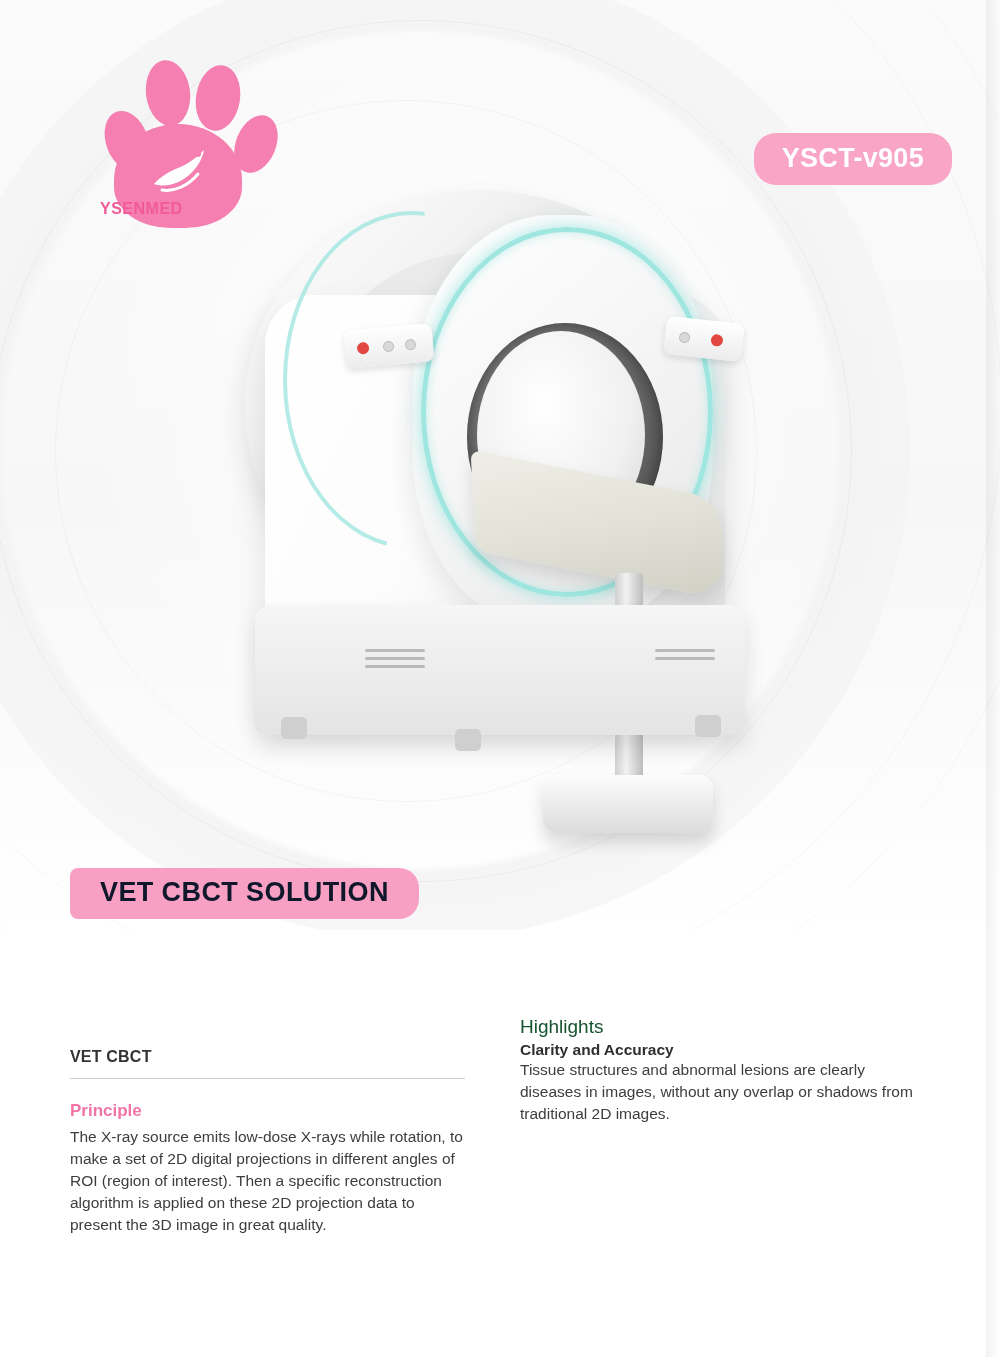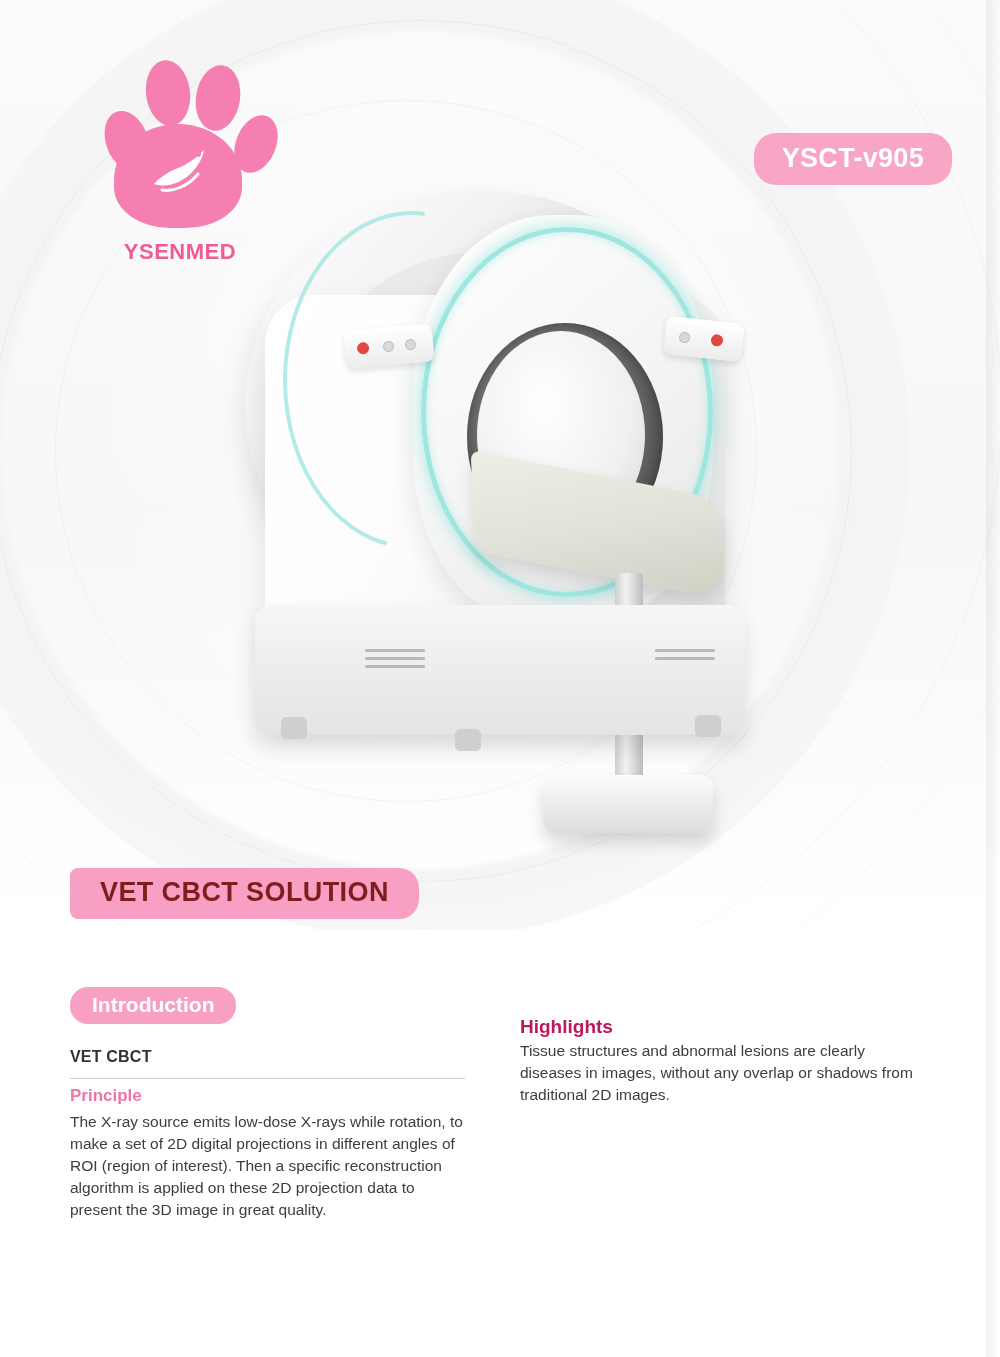--- a/index.html
+++ b/index.html
@@ -88,26 +88,25 @@
   .paw-mark {
     position: absolute;
     left: 76px; top: 92px;
     width: 62px; height: 52px;
   }
   .logo-text {
     position: absolute;
     left: 28px;
     top: 148px;
     width: 160px;
-    text-align: center;
+    text-align: left;
     color: #f05a96;
     font-weight: bold;
-    font-size: 22px;
+    font-size: 16px;
     letter-spacing: 0.5px;
-    margin-top: 39px;
   }
 
   
   .model-badge {
     position: absolute;
     right: 48px;
     top: 133px;
     background: #f8a5c6;
     color: #ffffff;
     font-size: 27px;
@@ -243,21 +242,21 @@
     background: #cfcfcf;
     border-radius: 5px;
   }
 
   
   .solution-pill {
     position: absolute;
     left: 70px;
     top: 868px;
     background: #f8a0c4;
-    color: #7f1d1d;
+    color: #0f172a;
     font-size: 27px;
     font-weight: bold;
     padding: 9px 30px 11px 30px;
     border-radius: 8px 20px 20px 8px;
     letter-spacing: 0.4px;
   }
 
   
   .intro-pill {
     position: absolute;
@@ -283,43 +282,43 @@
     color: #333;
     letter-spacing: .2px;
   }
   .divider {
     margin-top: 12px;
     width: 395px;
     height: 1px;
     background: #cfcfcf;
   }
   .principle-title {
-    margin-top: 7px;
+    margin-top: 22px;
     color: #f174a6;
     font-size: 17px;
     font-weight: bold;
   }
   .body-text {
     margin-top: 5px;
     font-size: 15.5px;
     line-height: 22px;
     color: #3d3d3d;
   }
 
   
   .right-col {
     position: absolute;
     left: 520px;
     top: 1016px;
     width: 410px;
   }
   .hl-title {
-    color: #be185d;
+    color: #14532d;
     font-size: 19px;
-    font-weight: bold;
+    font-weight: normal;
     margin: 0 0 2px 0;
   }
   .hl-sub {
     font-size: 15.5px;
     font-weight: bold;
     color: #2f2f2f;
     margin-top: 3px;
   }
   .hl-body {
     font-size: 15.5px;
@@ -391,33 +390,33 @@
       <span class="vent" style="left:400px; top:44px;"></span>
       <span class="vent" style="left:400px; top:52px;"></span>
       <span class="caster" style="left:26px; top:112px;"></span>
       <span class="caster" style="left:200px; top:124px;"></span>
       <span class="caster" style="left:440px; top:110px;"></span>
     </div>
   </div>
 
   <div class="solution-pill">VET CBCT SOLUTION</div>
 
-  <div class="intro-pill">Introduction</div>
 
   <div class="left-col">
     <h3>VET CBCT</h3>
     <div class="divider"></div>
     <div class="principle-title">Principle</div>
     <div class="body-text">The X-ray source emits low-dose X-rays while rotation, to make a set of 2D digital projections in different angles of ROI (region of interest). Then a specific reconstruction algorithm is applied on these 2D projection data to present the 3D image in great quality.</div>
   </div>
 
   <div class="right-col">
     <p class="hl-title">Highlights</p>
 
     <div>
+      <div class="hl-sub">Clarity and Accuracy</div>
       <div class="hl-body">Tissue structures and abnormal lesions are clearly diseases in images, without any overlap or shadows from traditional 2D images.</div>
     </div>
 
 
     <div>
     </div>
   </div>
 
 </div>
 

